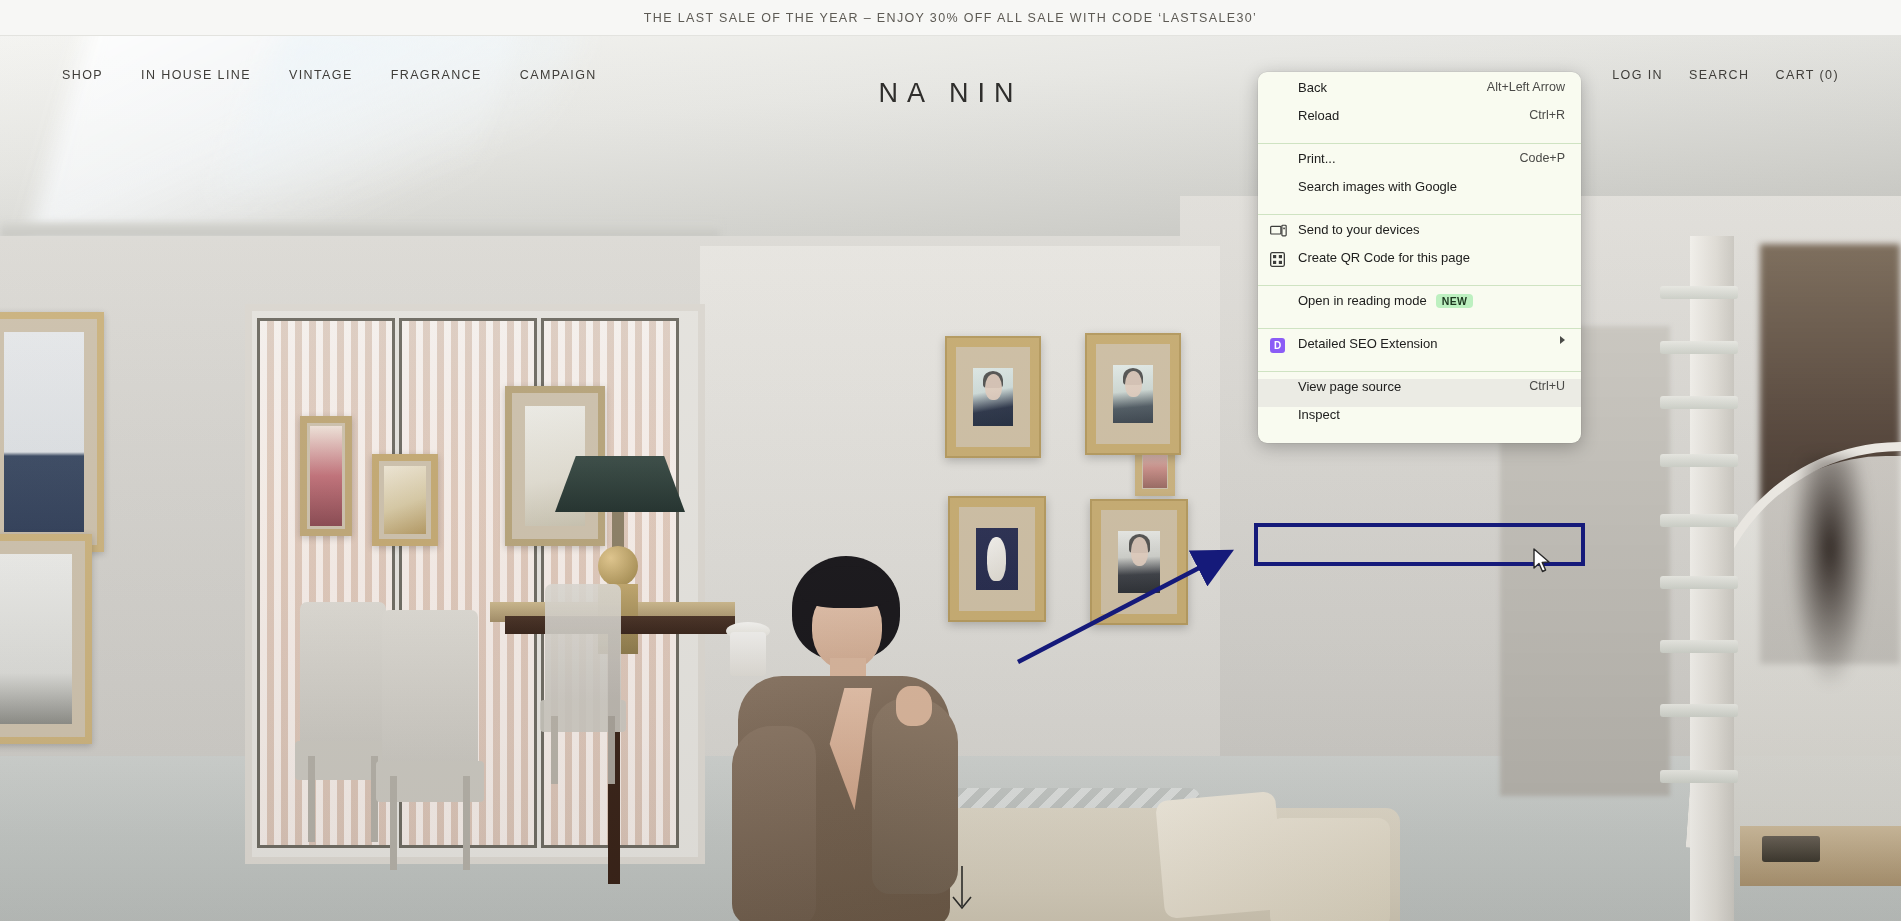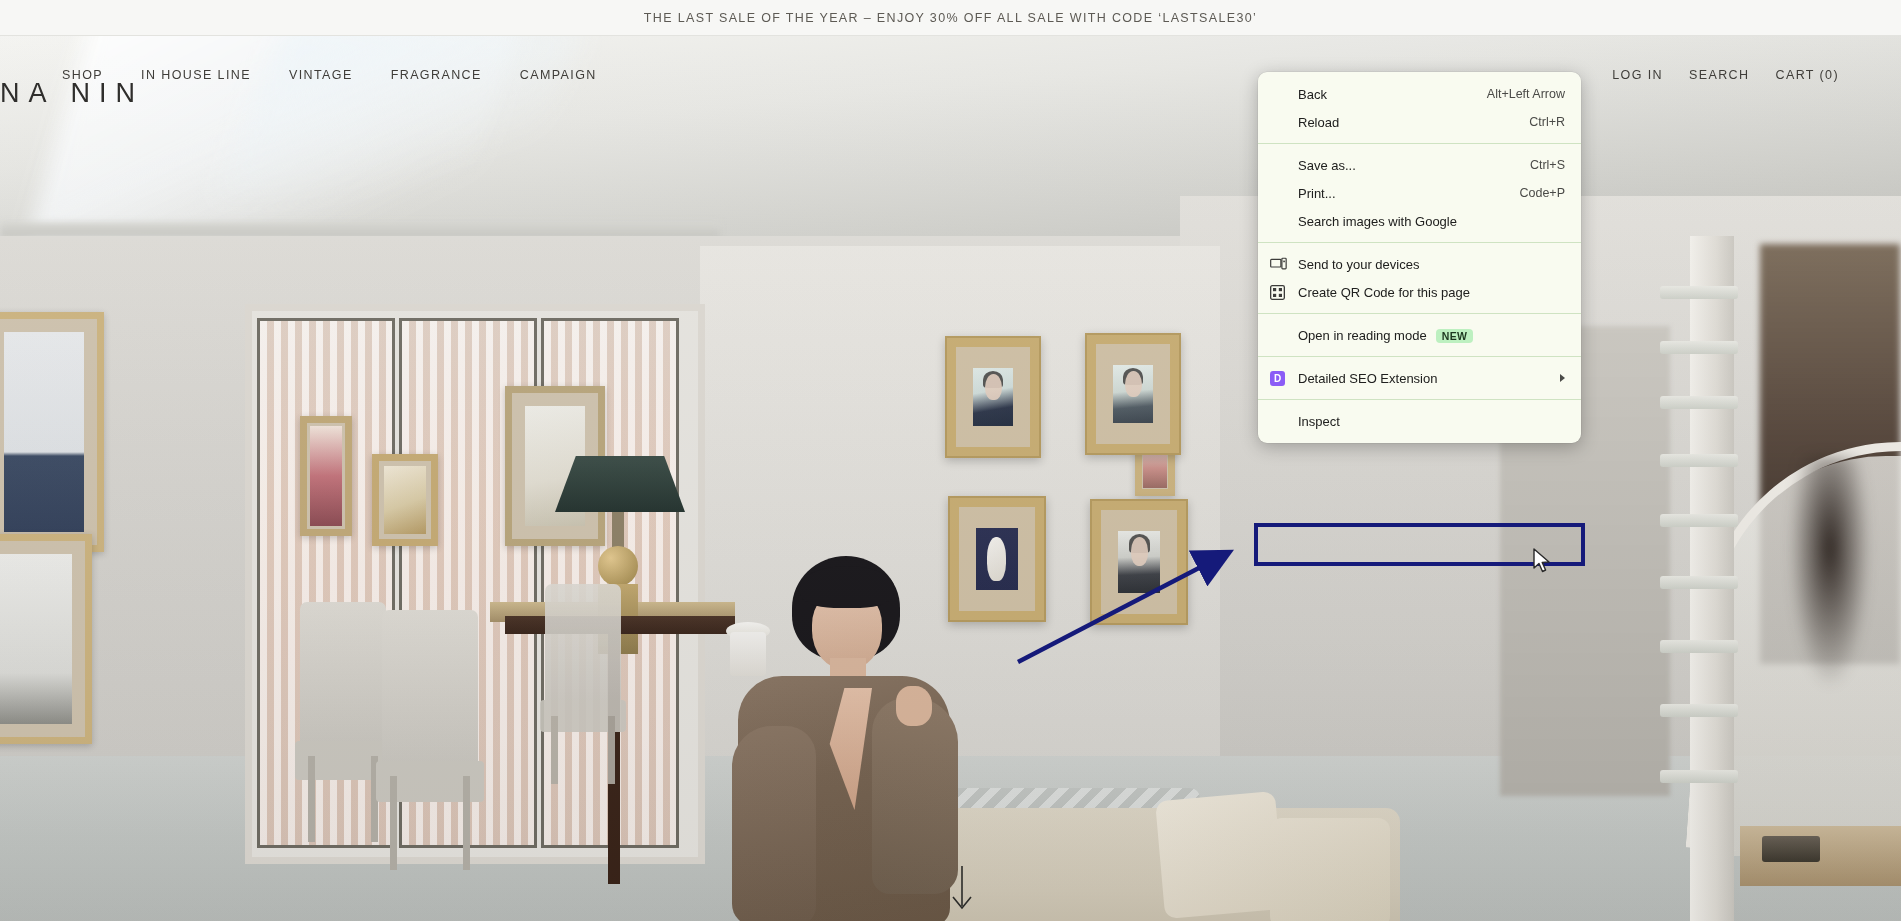--- a/index.html
+++ b/index.html
@@ -321,20 +321,21 @@
     padding: 0 62px;
     z-index: 5;
   }
   #nav-left { display: flex; align-items: center; gap: 38px; }
   .nav-link {
     font-size: 12.5px; letter-spacing: 1.4px; color: #3f3d39;
     text-decoration: none; white-space: nowrap; cursor: pointer;
   }
   #brand-logo {
     position: absolute; left: 0; right: 0; top: 42px;
+    text-align: center;
     font-size: 27px; letter-spacing: 9px; color: #2f2e2c;
     font-weight: 300; font-family: "Liberation Sans", sans-serif;
     pointer-events: none;
   }
   #nav-right {
     margin-left: auto; display: flex; align-items: center; gap: 26px;
   }
 
   
   #scroll-arrow {
@@ -350,21 +351,21 @@
     background: #f9fbf0;
     border-radius: 9px;
     box-shadow: 0 4px 18px rgba(0,0,0,.26), 0 0 0 .5px rgba(0,0,0,.08);
     padding: 8px 0 8px 0;
     z-index: 40;
     font-size: 13px;
     color: #20201f;
     overflow: hidden;
   }
   .cm-item {
-    display: flex; align-items: center;
+    display: flex; align-items: flex-start;
     height: 28px;
     padding: 0 16px 0 12px;
     cursor: default;
     position: relative;
   }
   .cm-item .cm-icon {
     width: 22px; min-width: 22px; height: 18px;
     display: flex; align-items: center; justify-content: flex-start;
     margin-right: 6px;
   }
@@ -598,25 +599,20 @@
       <span class="cm-accel">Alt+Left Arrow</span>
     </div>
     <div class="cm-item">
       <span class="cm-icon"></span>
       <span class="cm-label">Reload</span>
       <span class="cm-accel">Ctrl+R</span>
     </div>
     <div class="cm-sep"></div>
     <div class="cm-item">
       <span class="cm-icon"></span>
-      <span class="cm-label">Save as...</span>
-      <span class="cm-accel">Ctrl+S</span>
-    </div>
-    <div class="cm-item">
-      <span class="cm-icon"></span>
       <span class="cm-label">Print...</span>
       <span class="cm-accel">Code+P</span>
     </div>
     <div class="cm-item">
       <span class="cm-icon"></span>
       <span class="cm-label">Search images with Google</span>
     </div>
     <div class="cm-sep"></div>
     <div class="cm-item">
       <span class="cm-icon">
@@ -647,20 +643,25 @@
     </div>
     <div class="cm-sep"></div>
     <div class="cm-item">
       <span class="cm-icon">
         <span class="ext-icon-d">D</span>
       </span>
       <span class="cm-label">Detailed SEO Extension</span>
       <span class="cm-arrow"></span>
     </div>
     <div class="cm-sep"></div>
+    <div class="cm-item highlight">
+      <span class="cm-icon"></span>
+      <span class="cm-label">View page source</span>
+      <span class="cm-accel">Ctrl+U</span>
+    </div>
     <div class="cm-item">
       <span class="cm-icon"></span>
       <span class="cm-label">Inspect</span>
     </div>
   </div>
 
 <div id="annot-box"></div>
 
 <svg id="annot-arrow" viewBox="0 0 260 160">
   <defs>

